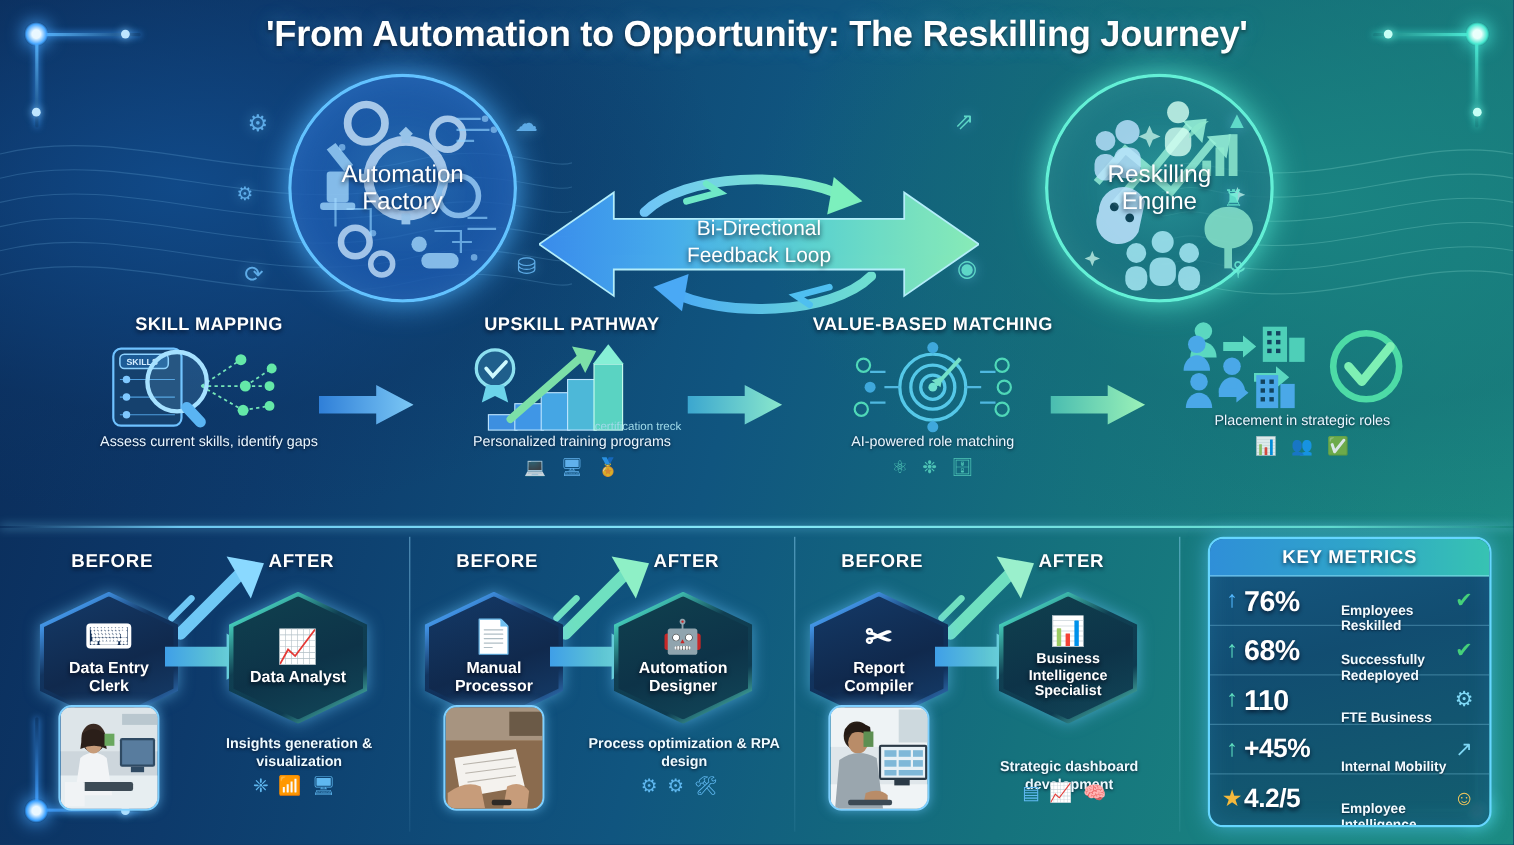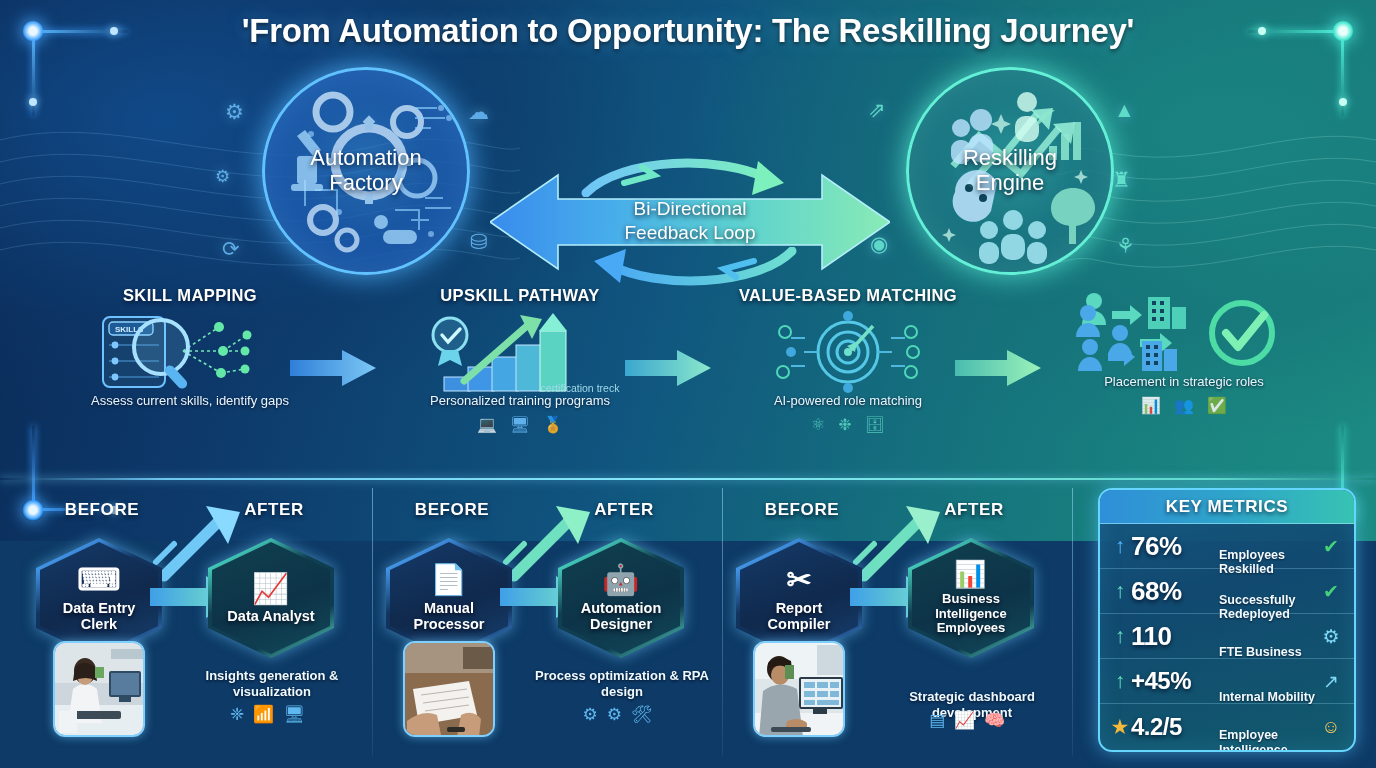--- a/index.html
+++ b/index.html
@@ -4,21 +4,21 @@
 <style>
   * { margin:0; padding:0; box-sizing:border-box; }
   html,body { width:1376px; height:768px; overflow:hidden; }
   body {
     font-family:"Liberation Sans", sans-serif;
     background:#0d3a66;
     position:relative;
   }
   #root {
     position:absolute; inset:0;
-    width:1376px; height:541px;
+    width:1376px; height:768px;
     background:
       radial-gradient(ellipse 700px 420px at 88% 24%, rgba(26,132,130,0.95) 0%, rgba(21,110,118,0.45) 45%, rgba(13,58,102,0) 75%),
       radial-gradient(ellipse 620px 380px at 12% 22%, rgba(17,76,140,0.9) 0%, rgba(13,55,105,0.4) 55%, rgba(10,40,85,0) 80%),
       linear-gradient(105deg,#0a2a57 0%, #0d3a6b 22%, #10557f 48%, #15727d 70%, #1a8580 88%, #1c8b82 100%);
   }
   
   .corner { position:absolute; width:120px; height:110px; }
   .corner .h, .corner .v { position:absolute; border-radius:3px; }
   .corner .h { height:3px; width:96px; }
   .corner .v { width:3px; height:86px; }
@@ -69,21 +69,21 @@
     text-shadow:0 2px 5px rgba(0,10,30,0.8);
   }
   #circle-left {
     left:262px; top:5px;
     background:
       radial-gradient(circle at 50% 45%, rgba(56,140,220,0.55) 0%, rgba(24,84,168,0.85) 62%, rgba(18,66,140,0.95) 100%);
     border:3px solid #62c2ff;
     box-shadow:0 0 28px rgba(80,180,255,0.85), inset 0 0 40px rgba(100,190,255,0.28);
   }
   #circle-right {
-    left:906px; top:5px;
+    left:950px; top:5px;
     background:
       radial-gradient(circle at 50% 45%, rgba(56,170,175,0.5) 0%, rgba(22,110,125,0.85) 62%, rgba(16,86,108,0.95) 100%);
     border:3px solid #63f0d6;
     box-shadow:0 0 28px rgba(90,240,215,0.8), inset 0 0 40px rgba(120,245,220,0.25);
   }
   .circle-deco { position:absolute; inset:0; border-radius:50%; overflow:hidden; pointer-events:none; }
   .circle-label { position:relative; z-index:3; }
 
   
   .float-ic {
@@ -753,21 +753,21 @@
             <stop offset="0%" stop-color="#3f9fe8"></stop>
             <stop offset="100%" stop-color="#7ceac0"></stop>
           </linearGradient>
         </defs>
       <path d="M0 14 L56 14 L56 2 L92 23 L56 44 L56 32 L0 32 Z" fill="url(#ta3)"></path>
     </svg>
     <div class="hexwrap" style="left:186px;top:52px;">
       <div class="hexbox hex-after">
           <div class="hex-inner after">
         <div class="hex-ic" style="font-size:26px;">📊</div>
-        <div class="hex-txt" style="font-size:13px;">Business Intelligence Employees</div>
+        <div class="hex-txt" style="font-size:13px;">Business Intelligence Specialist</div>
       </div>
         </div>
     </div>
     <div class="photo" style="left:31px;top:155px;">
       <svg width="92" height="96" viewBox="0 0 92 96">
         <rect width="92" height="96" fill="#dfe6ea"></rect>
         <rect x="0" y="0" width="92" height="36" fill="#eef3f5"></rect>
         <rect x="62" y="2" width="28" height="30" fill="#cdd9de"></rect>
         <rect x="0" y="70" width="92" height="26" fill="#f0f4f6"></rect>
         <rect x="44" y="34" width="44" height="32" rx="2" fill="#2b3a47"></rect>

